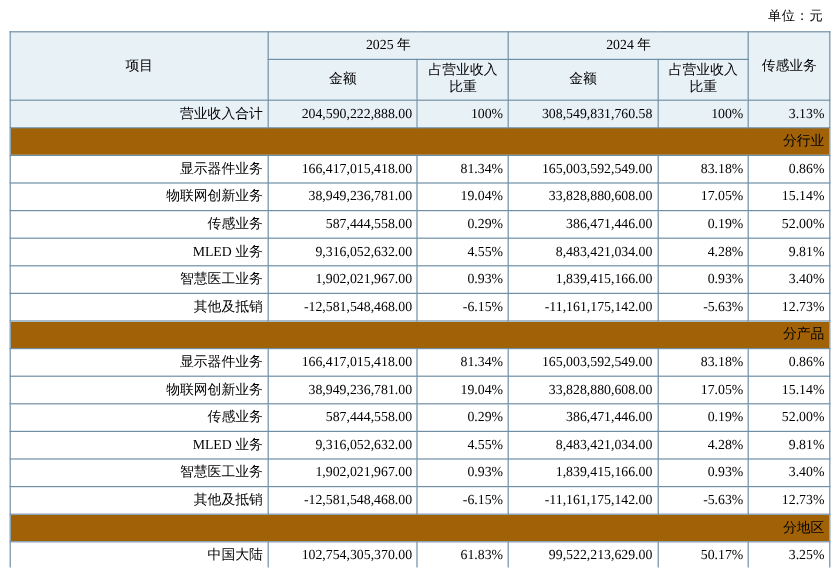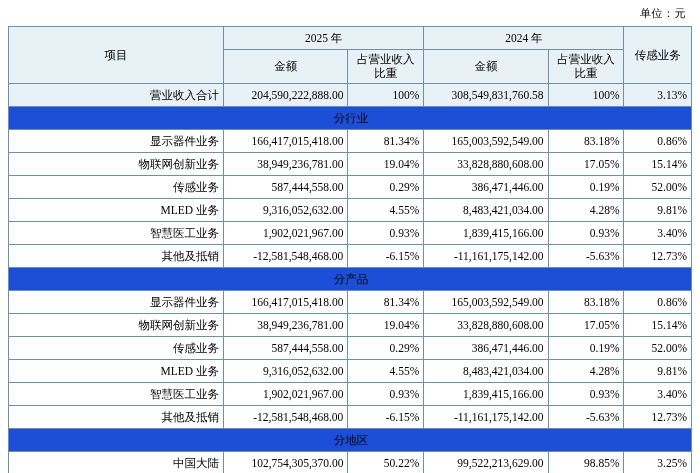--- a/index.html
+++ b/index.html
@@ -65,22 +65,22 @@
     padding-left: 6px;
   }
   td.label.indent {
     padding-left: 12px;
   }
   td.num {
     text-align: right;
     padding-right: 6px;
   }
   tr.section td {
-    background: #1d4ed8;
-    text-align: center;
+    background: #a16207;
+    text-align: right;
     padding-left: 6px;
   }
   tr.total td {
     background: #e8f1f6;
   }
   tr.plain td {
     background: #ffffff;
   }
 </style>
 </head>
@@ -231,21 +231,21 @@
           <td class="num">-11,161,175,142.00</td>
           <td class="num">-5.63%</td>
           <td class="num">12.73%</td>
         </tr>
         <tr class="section">
           <td colspan="6">分地区</td>
         </tr>
         <tr class="plain">
           <td class="label indent">中国大陆</td>
           <td class="num">102,754,305,370.00</td>
-          <td class="num">50.22%</td>
+          <td class="num">61.83%</td>
           <td class="num">99,522,213,629.00</td>
-          <td class="num">98.85%</td>
+          <td class="num">50.17%</td>
           <td class="num">3.25%</td>
         </tr>
       </tbody>
   </table>
 
 </div>
 
 </body></html>

